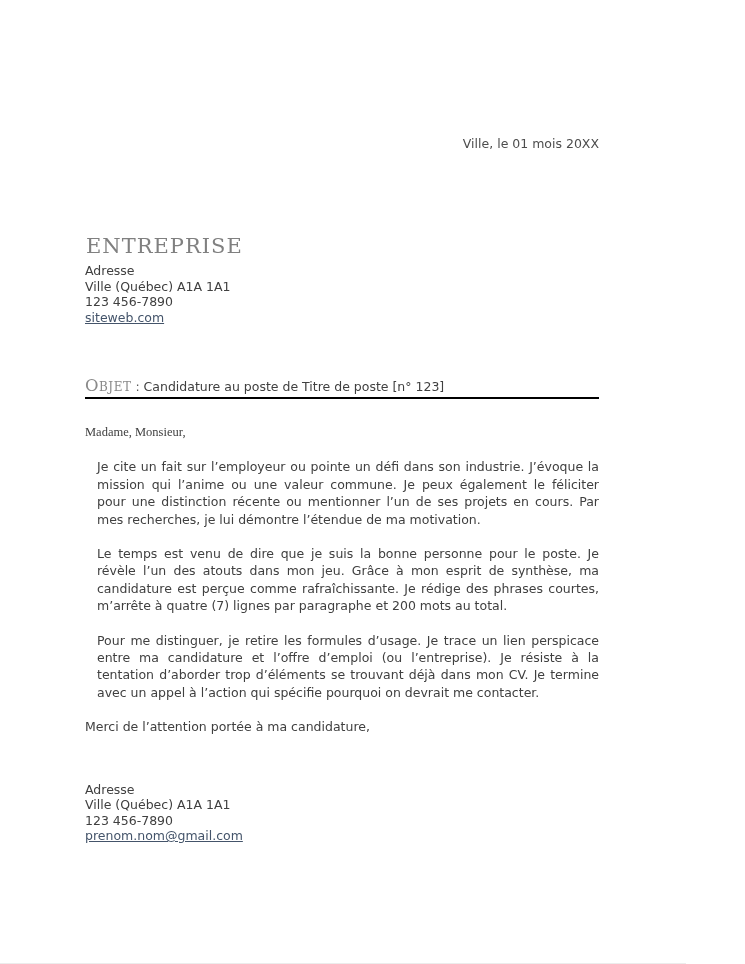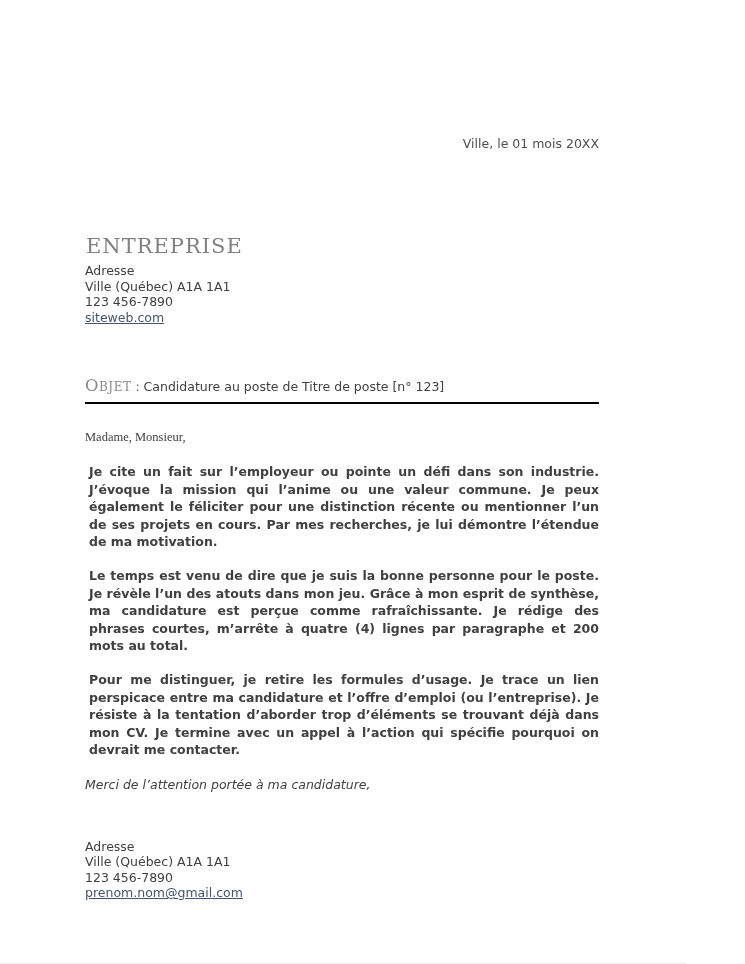--- a/index.html
+++ b/index.html
@@ -42,49 +42,46 @@
     color: #404040;
   }
   .doc-link {
     color: #44546a;
     text-decoration: underline;
     cursor: pointer;
     margin-top: 20px;
   }
   .subject-row {
     margin-top: 50px;
-    padding-bottom: 5px;
     border-bottom: 2.5px solid #000000;
     line-height: 21px;
     white-space: nowrap;
   }
   .subject-label {
     font-family: "DejaVu Serif", "Liberation Serif", serif;
     font-variant: small-caps;
     font-size: 16.5px;
     letter-spacing: 0.5px;
     color: #8a8a8a;
   }
   .subject-separator { color: #595959; }
   .subject-text { color: #404040; }
   .salutation {
     margin: 25px 0 0 0;
     line-height: 17.4px;
     font-family: Liberation Serif, serif;
   }
   .body-par {
-    margin: 17px 0 0 4px;
+    margin: 17px 0 0 12px;
     line-height: 17.4px;
     text-align: justify;
-    font-weight: bold;
   }
   .closing-line {
     margin: 17px 0 0 0;
     line-height: 17.4px;
-    font-style: italic;
   }
   .signature-block { margin-top: 46px; }
 </style>
 </head>
 <body>
 
 <div class="page">
 
   <div class="date-line">Ville, le 01 mois 20XX</div>
 
@@ -101,21 +98,21 @@
   </div>
 
   <div class="subject-row">
     <span class="subject-label">Objet</span><span class="subject-separator"> : </span><span class="subject-text">Candidature au poste de Titre de poste [n° 123]</span>
   </div>
 
   <p class="salutation">Madame, Monsieur,</p>
 
   <p class="body-par">Je cite un fait sur l’employeur ou pointe un défi dans son industrie. J’évoque la mission qui l’anime ou une valeur commune. Je peux également le féliciter pour une distinction récente ou mentionner l’un de ses projets en cours. Par mes recherches, je lui démontre l’étendue de ma motivation.</p>
 
-  <p class="body-par">Le temps est venu de dire que je suis la bonne personne pour le poste. Je révèle l’un des atouts dans mon jeu. Grâce à mon esprit de synthèse, ma candidature est perçue comme rafraîchissante. Je rédige des phrases courtes, m’arrête à quatre (4) lignes par paragraphe et 200 mots au total.</p>
+  <p class="body-par">Le temps est venu de dire que je suis la bonne personne pour le poste. Je révèle l’un des atouts dans mon jeu. Grâce à mon esprit de synthèse, ma candidature est perçue comme rafraîchissante. Je rédige des phrases courtes, m’arrête à quatre (7) lignes par paragraphe et 200 mots au total.</p>
 
   <p class="body-par">Pour me distinguer, je retire les formules d’usage. Je trace un lien perspicace entre ma candidature et l’offre d’emploi (ou l’entreprise). Je résiste à la tentation d’aborder trop d’éléments se trouvant déjà dans mon CV. Je termine avec un appel à l’action qui spécifie pourquoi on devrait me contacter.</p>
 
   <p class="closing-line">Merci de l’attention portée à ma candidature,</p>
 
   <div class="signature-block">
     <div class="address-lines">
       <div>Adresse</div>
       <div>Ville (Québec) A1A 1A1</div>
       <div>123 456-7890</div>

